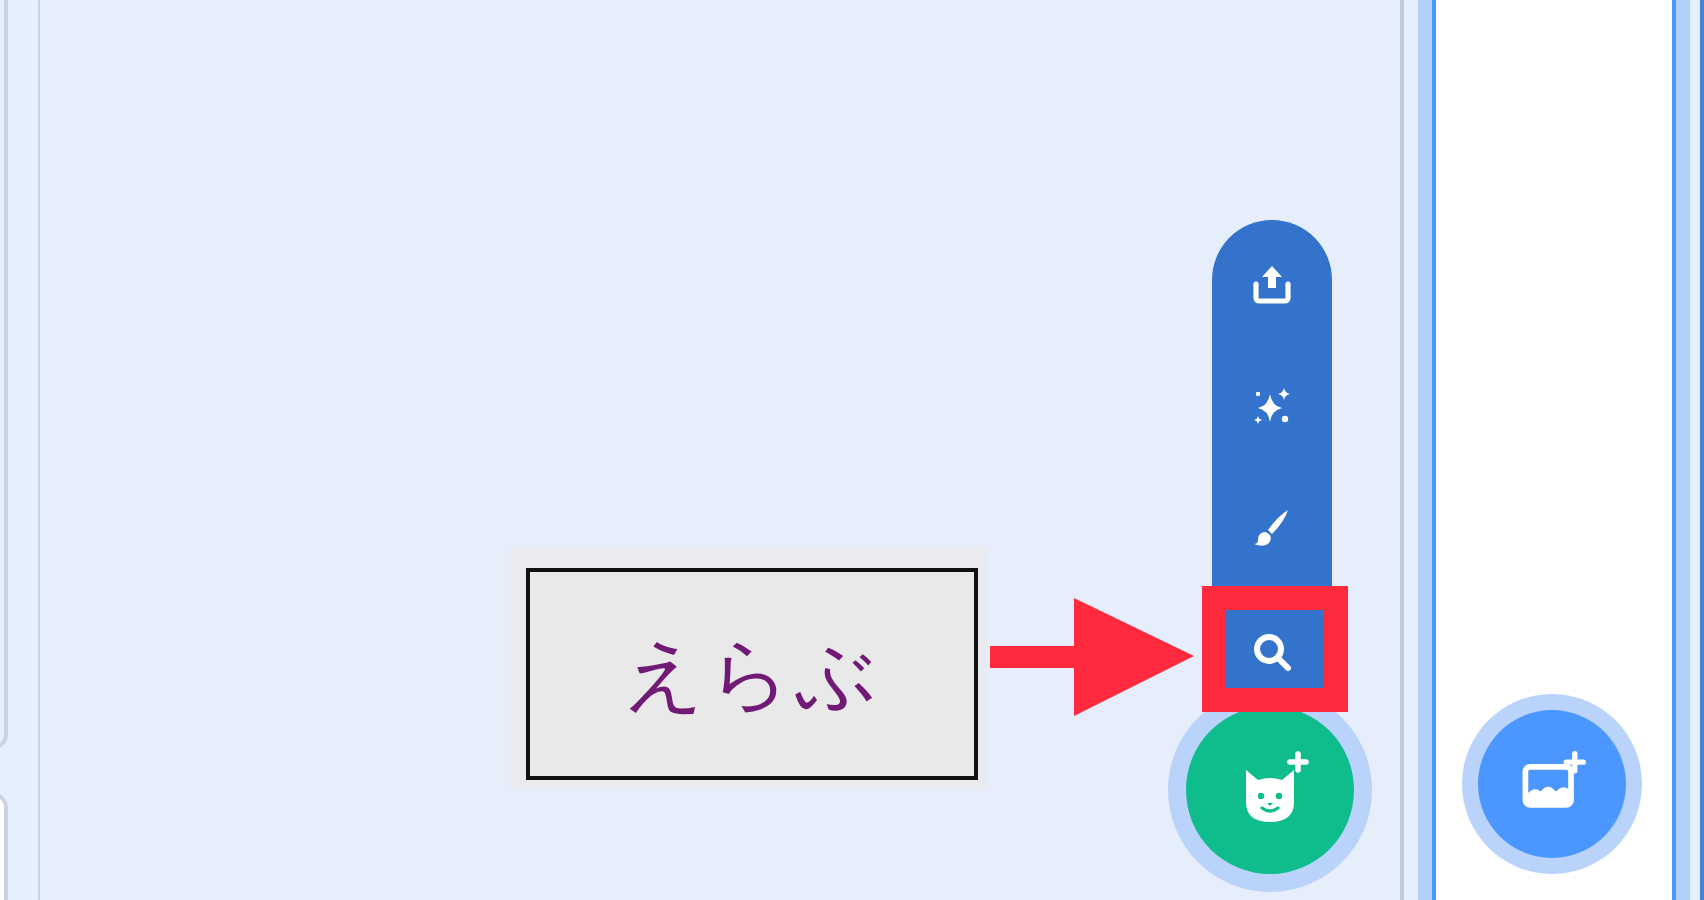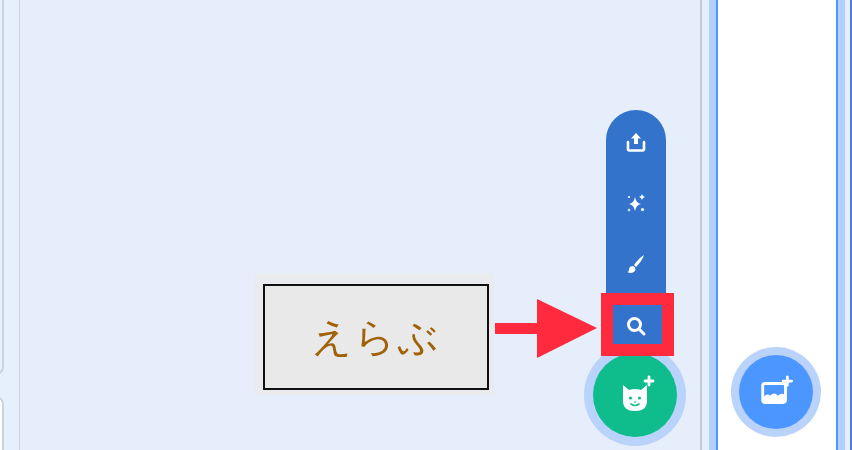--- a/index.html
+++ b/index.html
@@ -25,21 +25,21 @@
   .halo { border-radius:50%; }
   .green-halo { left:584px; top:344px; width:102px; height:102px; background:#b9d3fb; }
   .green-btn { left:593px; top:353px; width:84px; height:84px; background:#0fbd8c; border-radius:50%; display:flex; align-items:center; justify-content:center; }
   .red-box { left:601px; top:293px; width:73px; height:63px; border:12px solid #ff2a3d; box-sizing:border-box; background:transparent; }
   .blue-halo { left:731px; top:347px; width:90px; height:90px; background:#b9d3fb; }
   .blue-btn { left:739px; top:355px; width:74px; height:74px; background:#4c97ff; border-radius:50%; display:flex; align-items:center; justify-content:center; }
 
   
   .callout-bg { left:255px; top:273px; width:239px; height:122px; background:#e9ebef; }
   .callout-box { left:263px; top:284px; width:226px; height:106px; border:2px solid #111; box-sizing:border-box; background:#e9e9e9; display:flex; align-items:center; justify-content:center; }
-  .callout-text { font-size:40px; color:#a16207; letter-spacing:2px; font-family:"DejaVu Sans", sans-serif; }
+  .callout-text { font-size:40px; color:#701a75; letter-spacing:2px; font-family:"DejaVu Sans", sans-serif; }
   .arrow { left:494px; top:298px; width:104px; height:62px; }
 </style>
 </head>
 <body>
 
 <div class="abs left-card-top"></div>
 <div class="abs left-card-bot"></div>
 <div class="abs left-divider"></div>
 <div class="abs sprite-pane"></div>
 <div class="abs pane-divider"></div>

